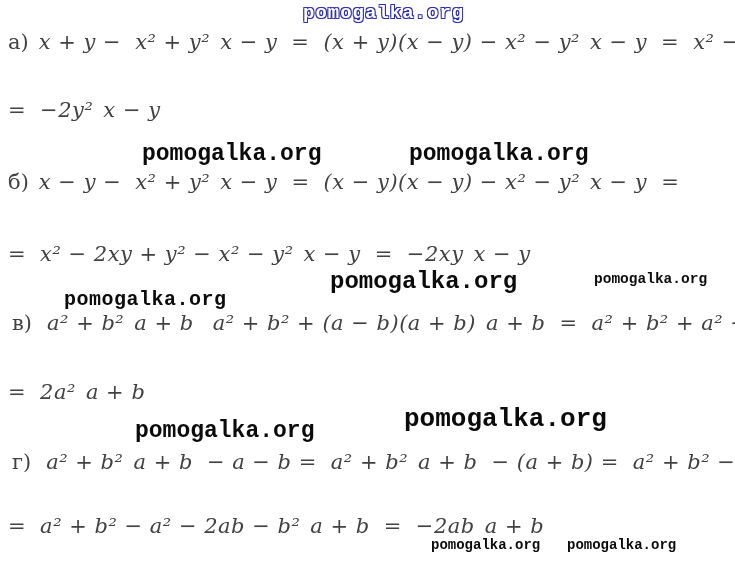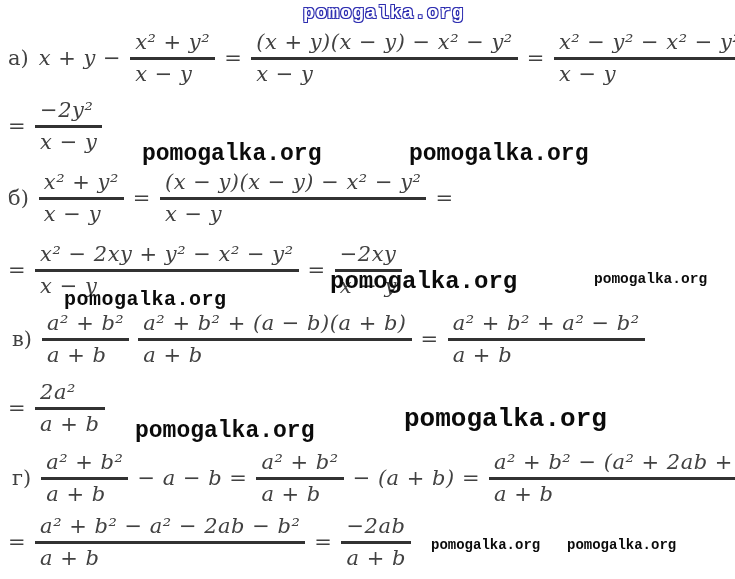--- a/index.html
+++ b/index.html
@@ -19,22 +19,22 @@
     gap:9px;
     font-style:italic;
     font-size:21px;
     white-space:nowrap;
     z-index:1;
   }
   .math-line .lbl{font-style:normal;margin-right:1px;}
   .math-line .txt{letter-spacing:0.5px;}
   .frac{
     display:inline-flex;
-    flex-direction:column;
-    align-items:flex-start;
+    flex-direction:row;
+    align-items:flex-end;
   }
   .frac .num,.frac .den{
     padding:0 5px;
     line-height:1.15;
     letter-spacing:0.5px;
   }
   .frac .bar{
     width:100%;
     height:2.5px;
     background:#323232;
@@ -102,20 +102,21 @@
   <div class="math-line line-a2">
       <span class="txt">=</span>
       <span class="frac">
         <span class="num">−2y²</span>
         <span class="bar"></span>
         <span class="den">x − y</span>
       </span>
     </div>
   <div class="math-line line-b1">
       <span class="lbl">б)</span>
+      <span class="txt">x − y −</span>
       <span class="frac">
         <span class="num">x² + y²</span>
         <span class="bar"></span>
         <span class="den">x − y</span>
       </span>
       <span class="txt">=</span>
       <span class="frac">
         <span class="num">(x − y)(x − y) − x² − y²</span>
         <span class="bar"></span>
         <span class="den">x − y</span>

